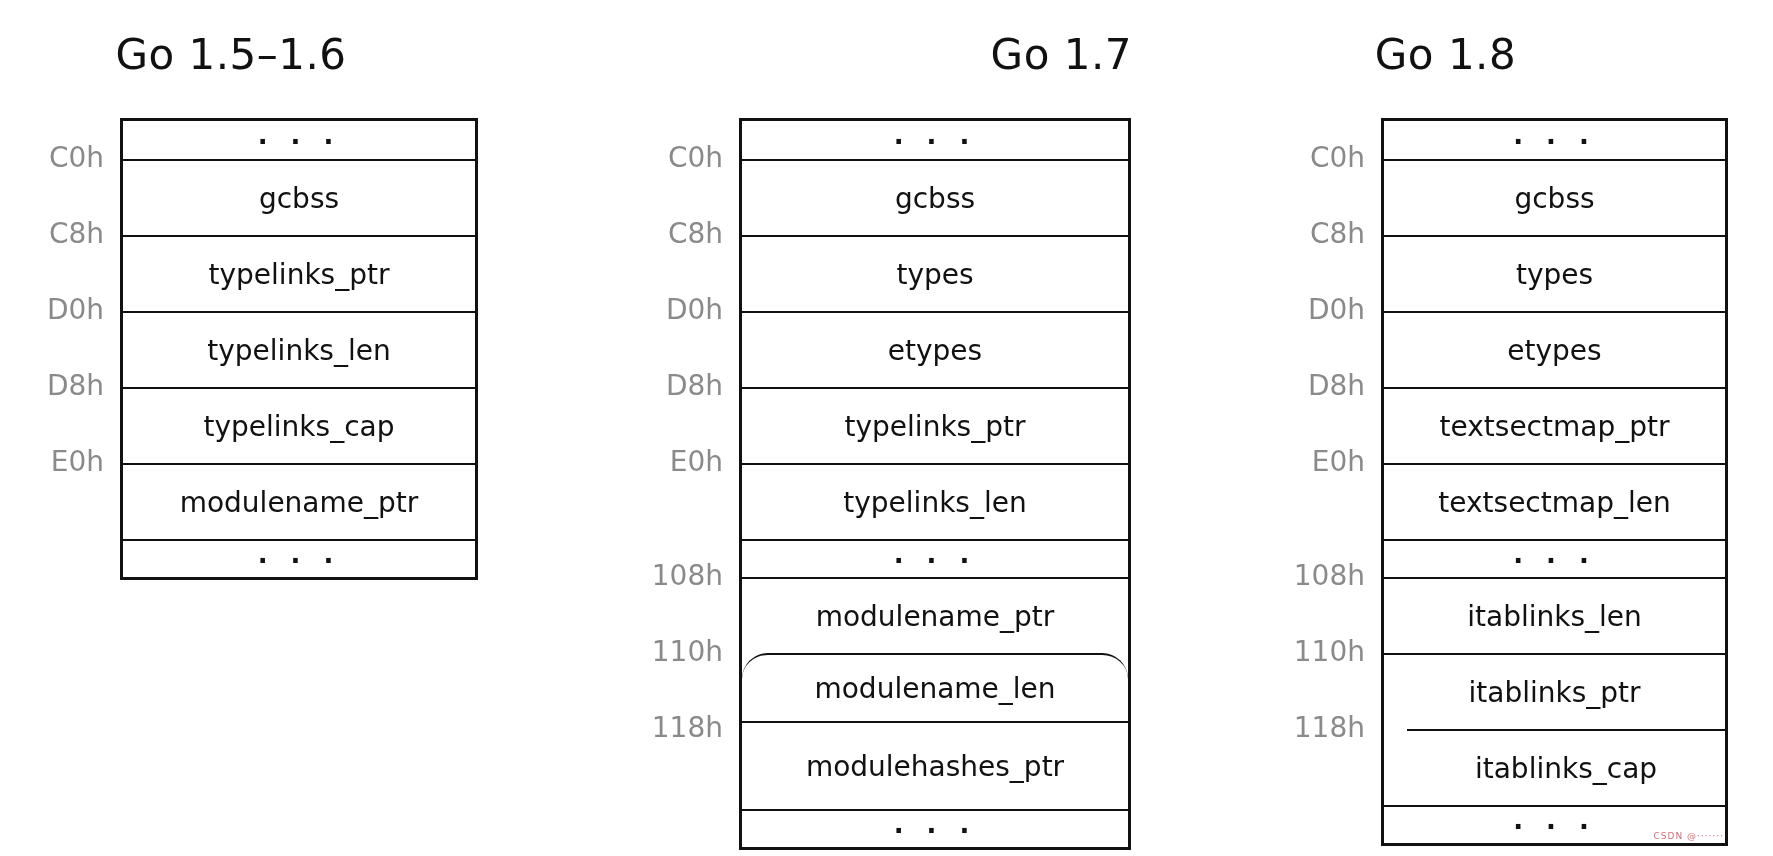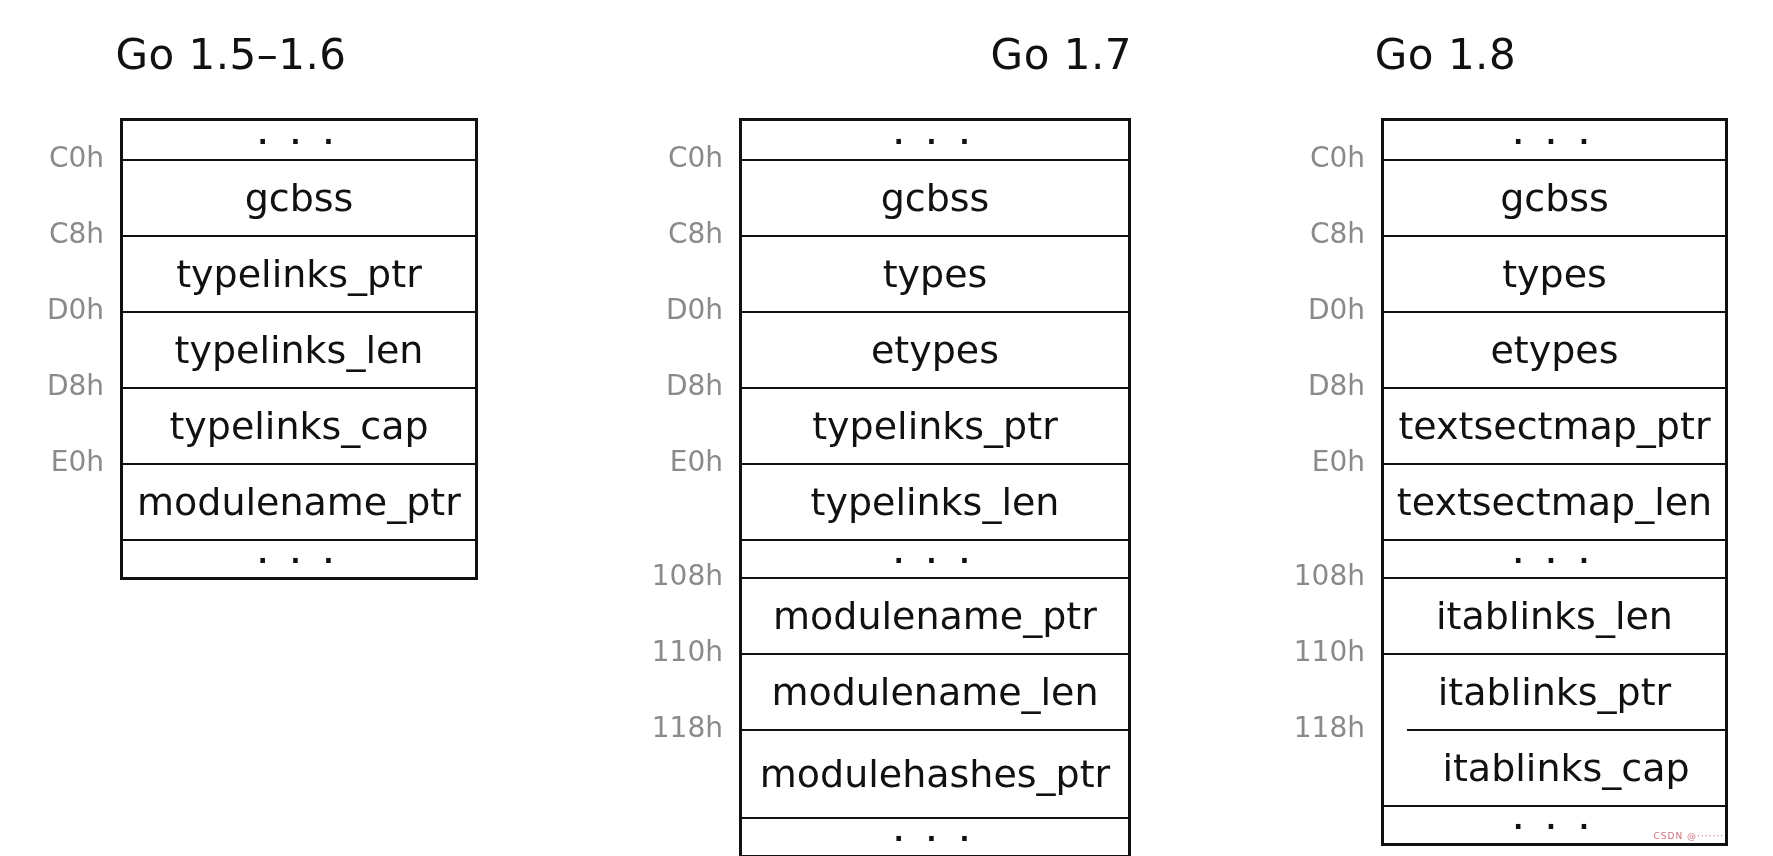--- a/index.html
+++ b/index.html
@@ -30,21 +30,21 @@
     position: absolute;
     border: 3px solid var(--border, #111111);
     background: #ffffff;
   }
   .row {
     box-sizing: border-box;
     display: flex;
     align-items: center;
     justify-content: center;
     border-top: 2px solid var(--border, #111111);
-    font-size: 38px;
+    font-size: 28px;
     color: var(--field-text, #111111);
     white-space: nowrap;
   }
   .row:first-child {
     border-top: none;
   }
   .row.ellipsis {
     font-size: 26px;
     font-weight: bold;
     letter-spacing: 7px;
@@ -132,21 +132,21 @@
         </div>
         <div class="row field" style="height: 76px;">
           <span>typelinks_len</span>
         </div>
         <div class="row ellipsis" style="height: 38px;">
           <span>. . .</span>
         </div>
         <div class="row field" style="height: 76px;">
           <span>modulename_ptr</span>
         </div>
-        <div class="row field" style="height: 76px;">
+        <div class="row field" style="height: 68px; border-radius: 26px;">
           <span>modulename_len</span>
         </div>
         <div class="row field" style="height: 88px;">
           <span>modulehashes_ptr</span>
         </div>
         <div class="row ellipsis" style="height: 38px;">
           <span>. . .</span>
         </div>
       </div>
   <div class="offset" style="left: 583px; top: 144px; width: 140px;">C0h</div>

